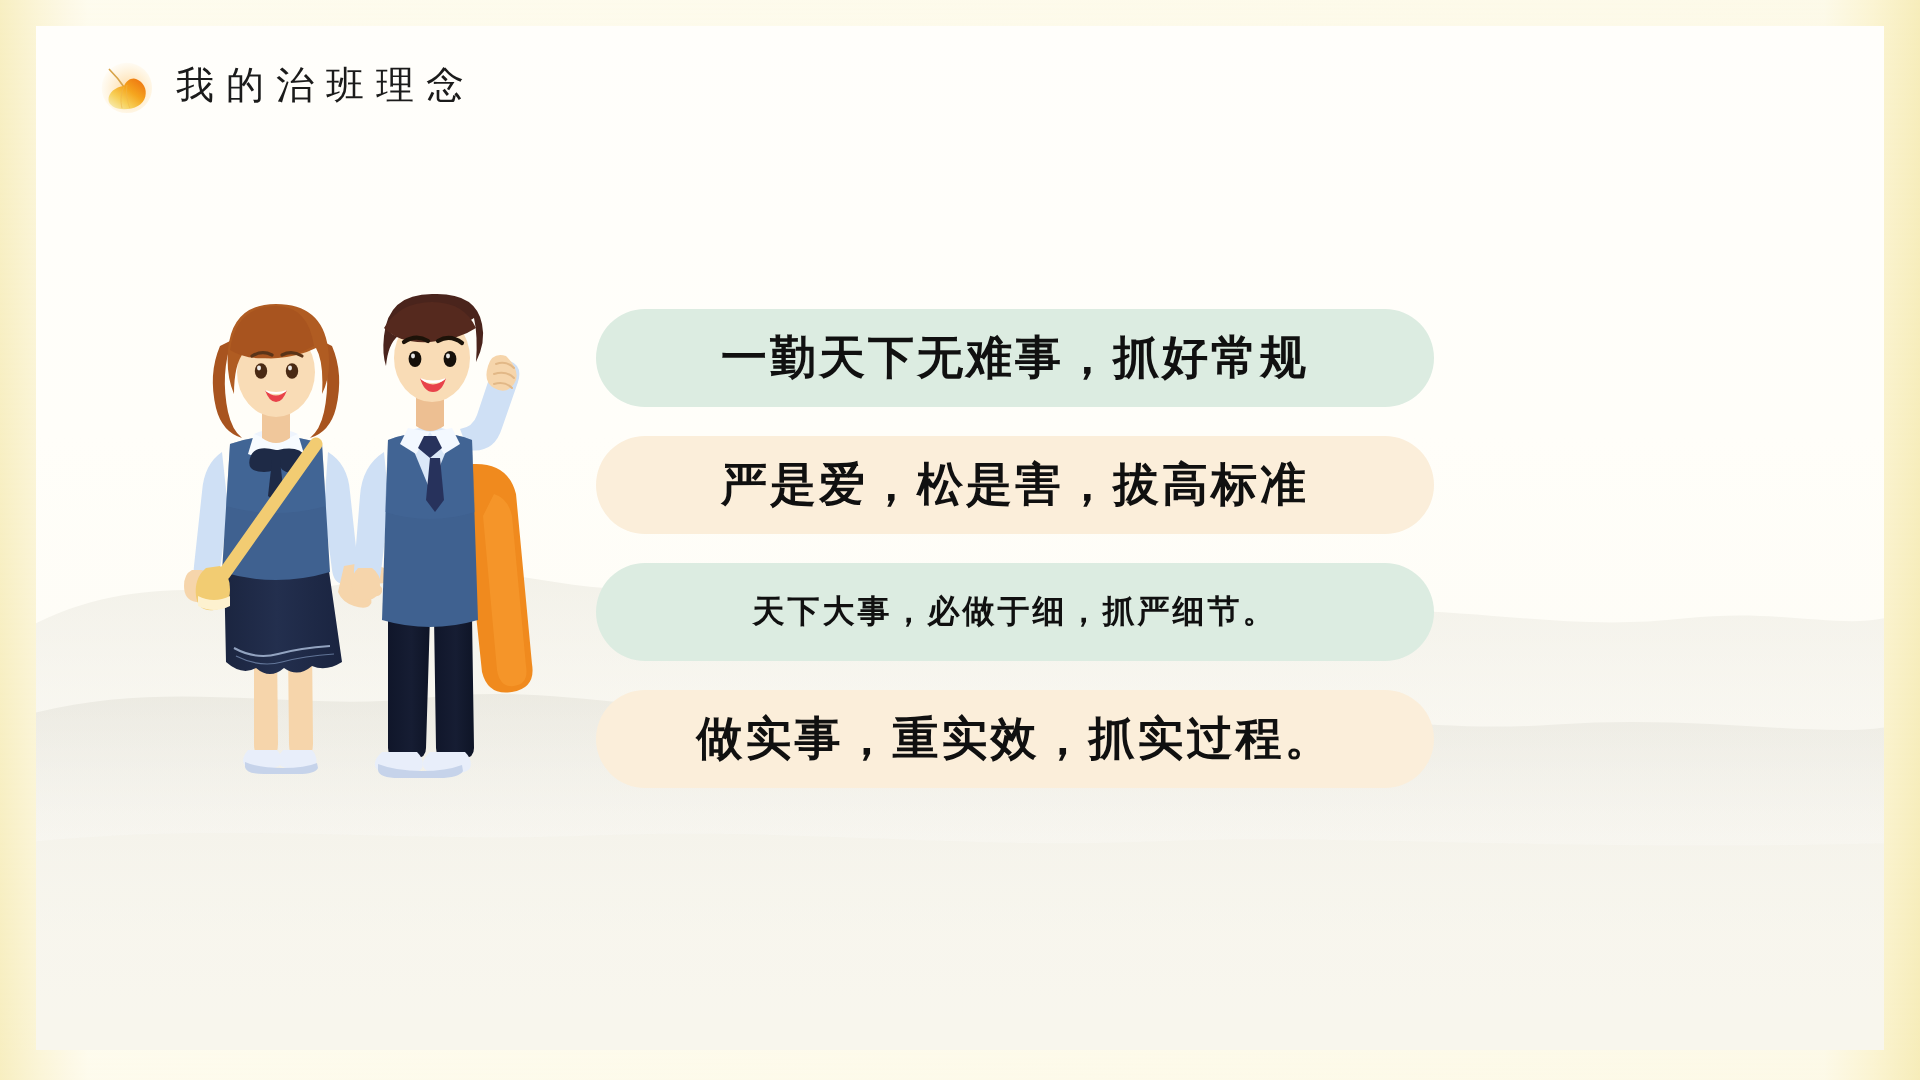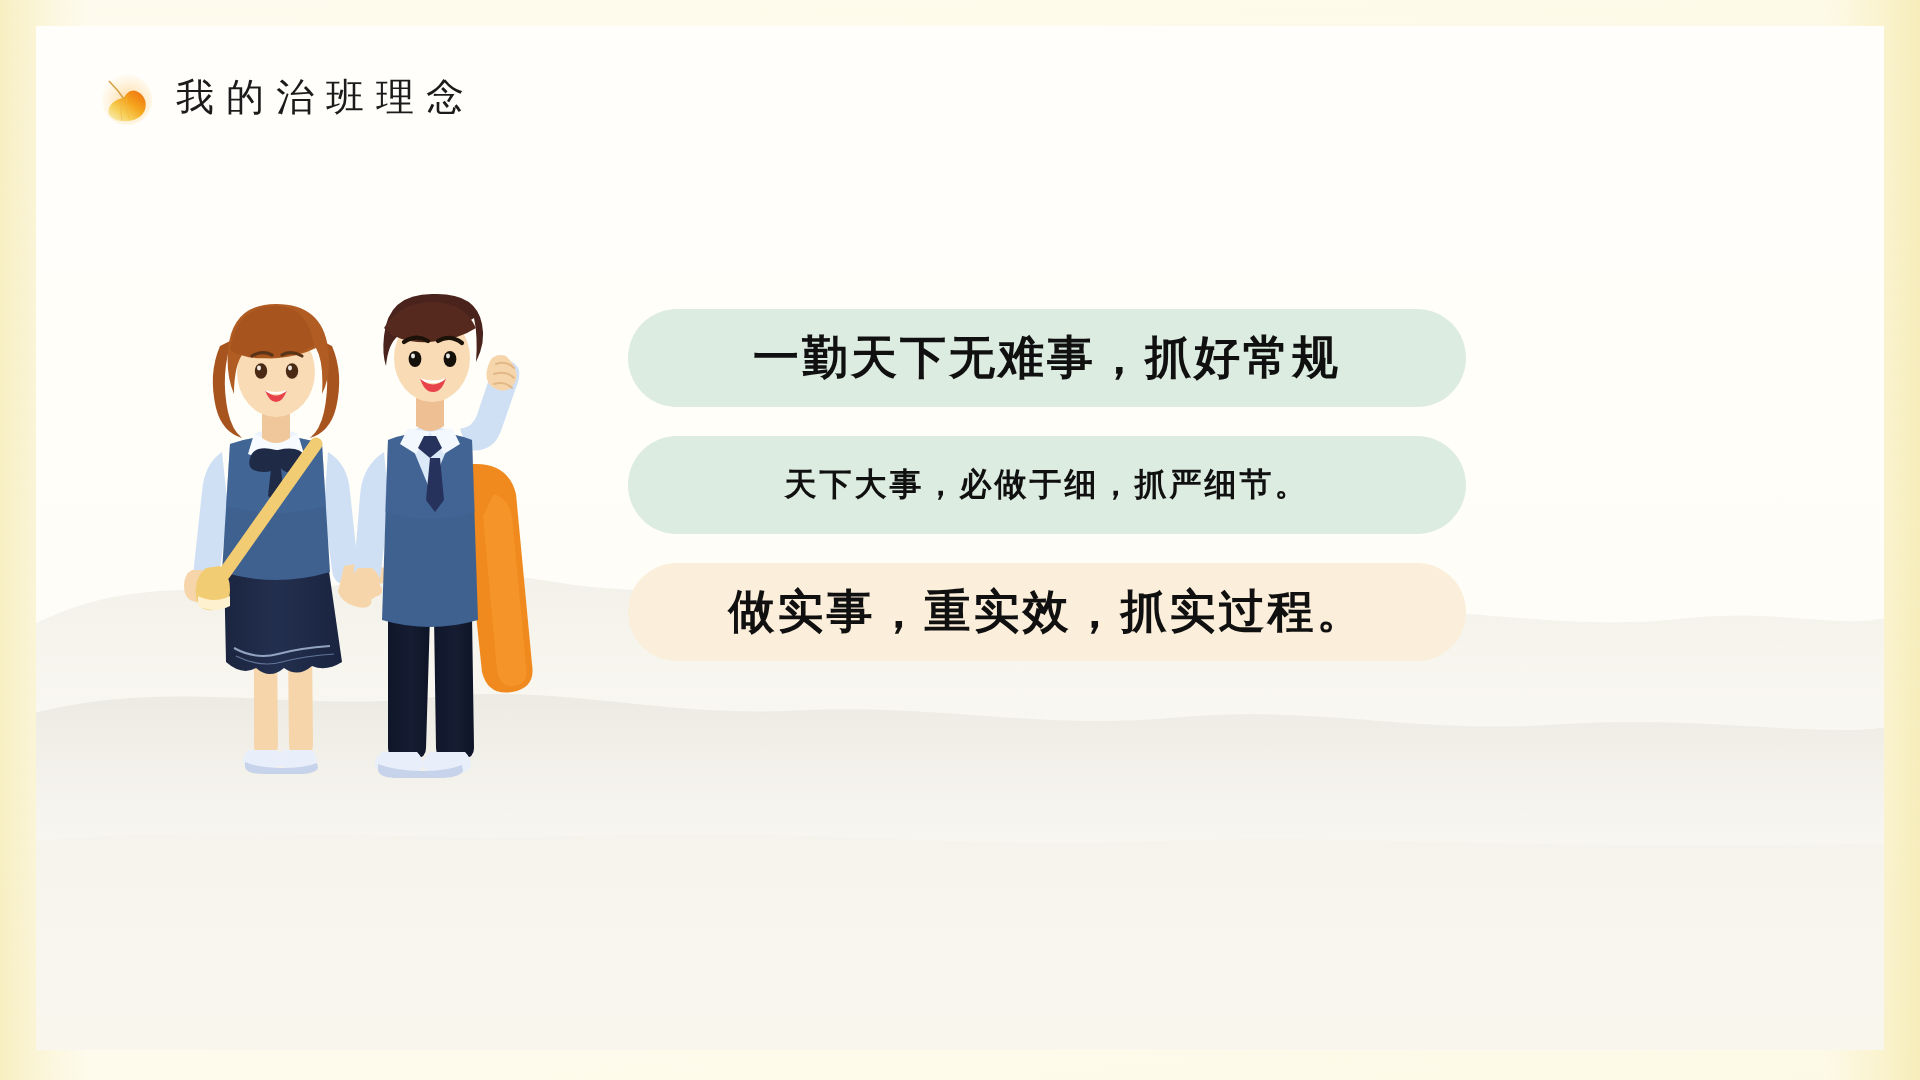--- a/index.html
+++ b/index.html
@@ -59,21 +59,21 @@
     left: 0;
     width: 100%;
     height: 62%;
     pointer-events: none;
   }
 
   
   .title-row {
     position: absolute;
     left: 56px;
-    top: 40px;
+    top: 28px;
     display: flex;
     align-items: center;
     gap: 22px;
     text-align: right;
   }
   .leaf-icon { width: 62px; height: 62px; display:block; }
   .title-text {
     font-size: 38px;
     letter-spacing: 12px;
     color: #1b1b1b;
@@ -88,21 +88,21 @@
     left: 140px;
     top: 218px;
     width: 400px;
     height: 552px;
   }
   .students svg { display:block; width:100%; height:100%; }
 
   
   .pills {
     position: absolute;
-    left: 592px;
+    left: 560px;
     top: 283px;
     width: 838px;
   }
   .pill {
     height: 98px;
     border-radius: 49px;
     display: flex;
     align-items: center;
     justify-content: center;
     margin-bottom: 29px;
@@ -303,20 +303,23 @@
         </g>
       </svg>
     </div>
 
     <div class="pills">
 
       <div class="pill mint pill-1" style="background: rgb(220, 236, 225);">
         <span class="pill-text">一勤天下无难事，抓好常规</span>
       </div>
 
+      <div class="pill cream pill-2" style="background: rgb(251, 238, 218);">
+        <span class="pill-text">严是爱，松是害，拔高标准</span>
+      </div>
 
       <div class="pill mint pill-3" style="background: rgb(220, 236, 225);">
         <span class="pill-text">天下大事，必做于细，抓严细节。</span>
       </div>
 
       <div class="pill cream pill-4" style="background: rgb(251, 238, 218);">
         <span class="pill-text">做实事，重实效，抓实过程。</span>
       </div>
 
     </div>

